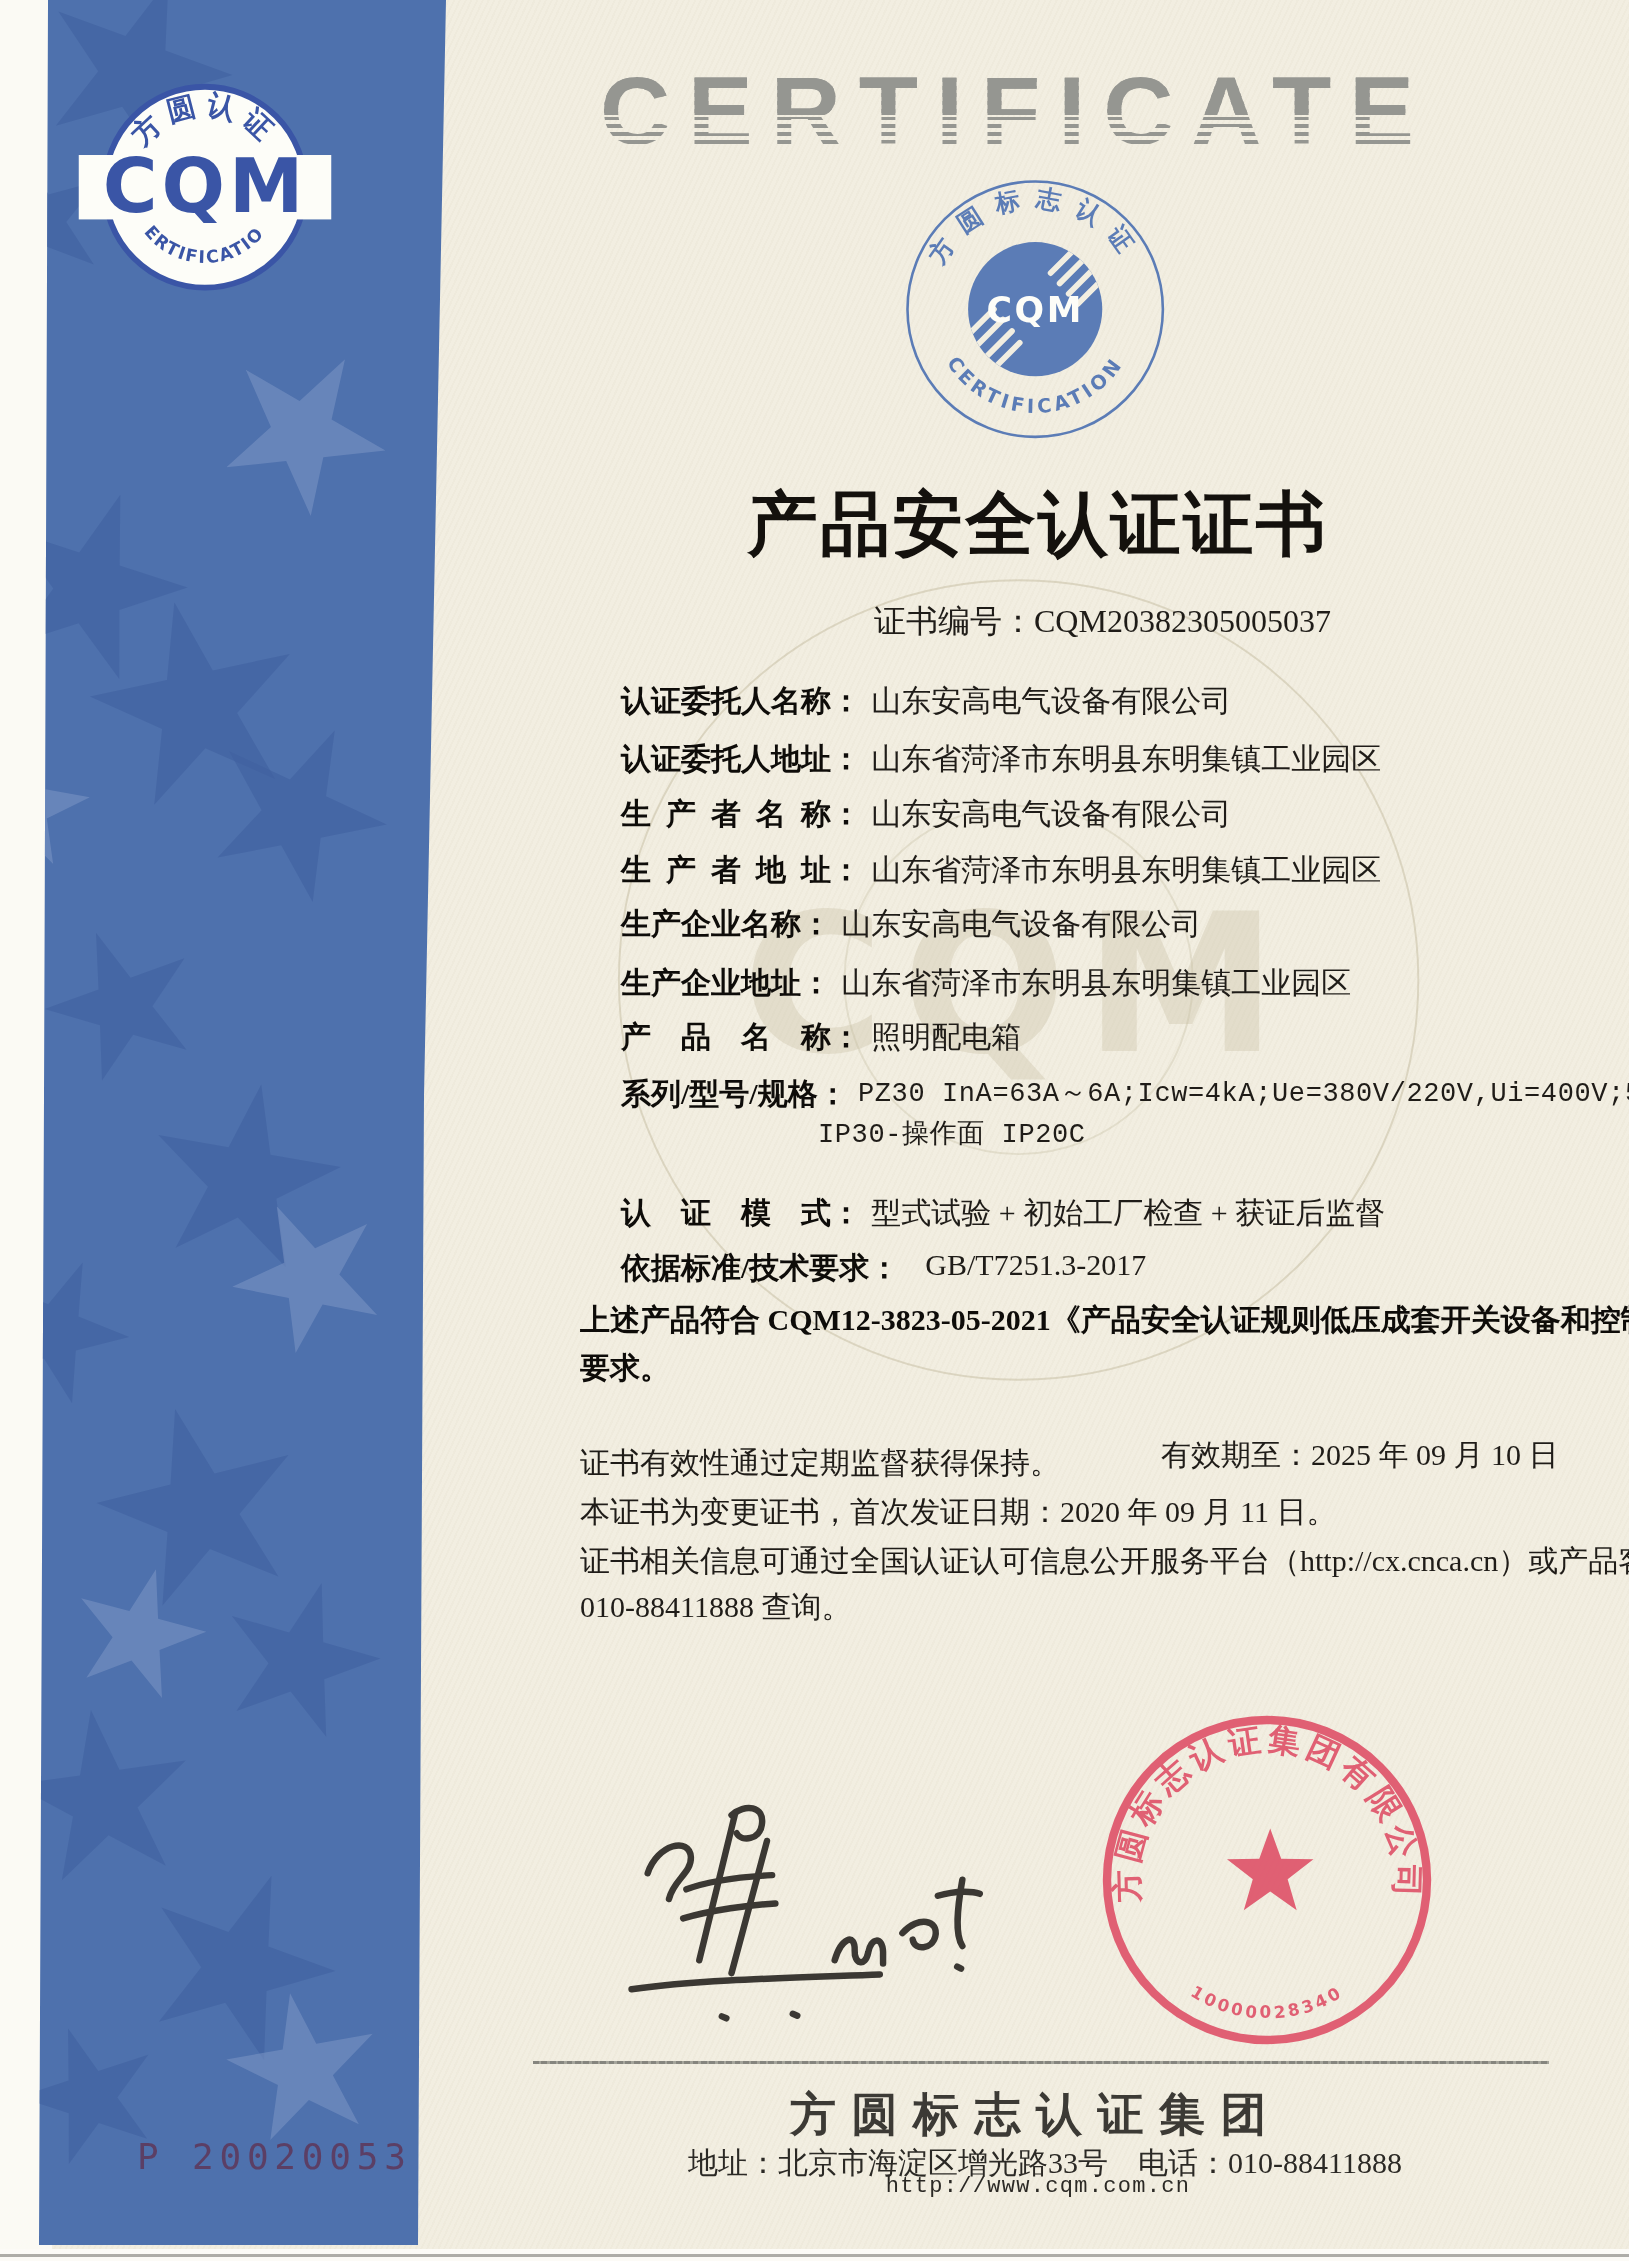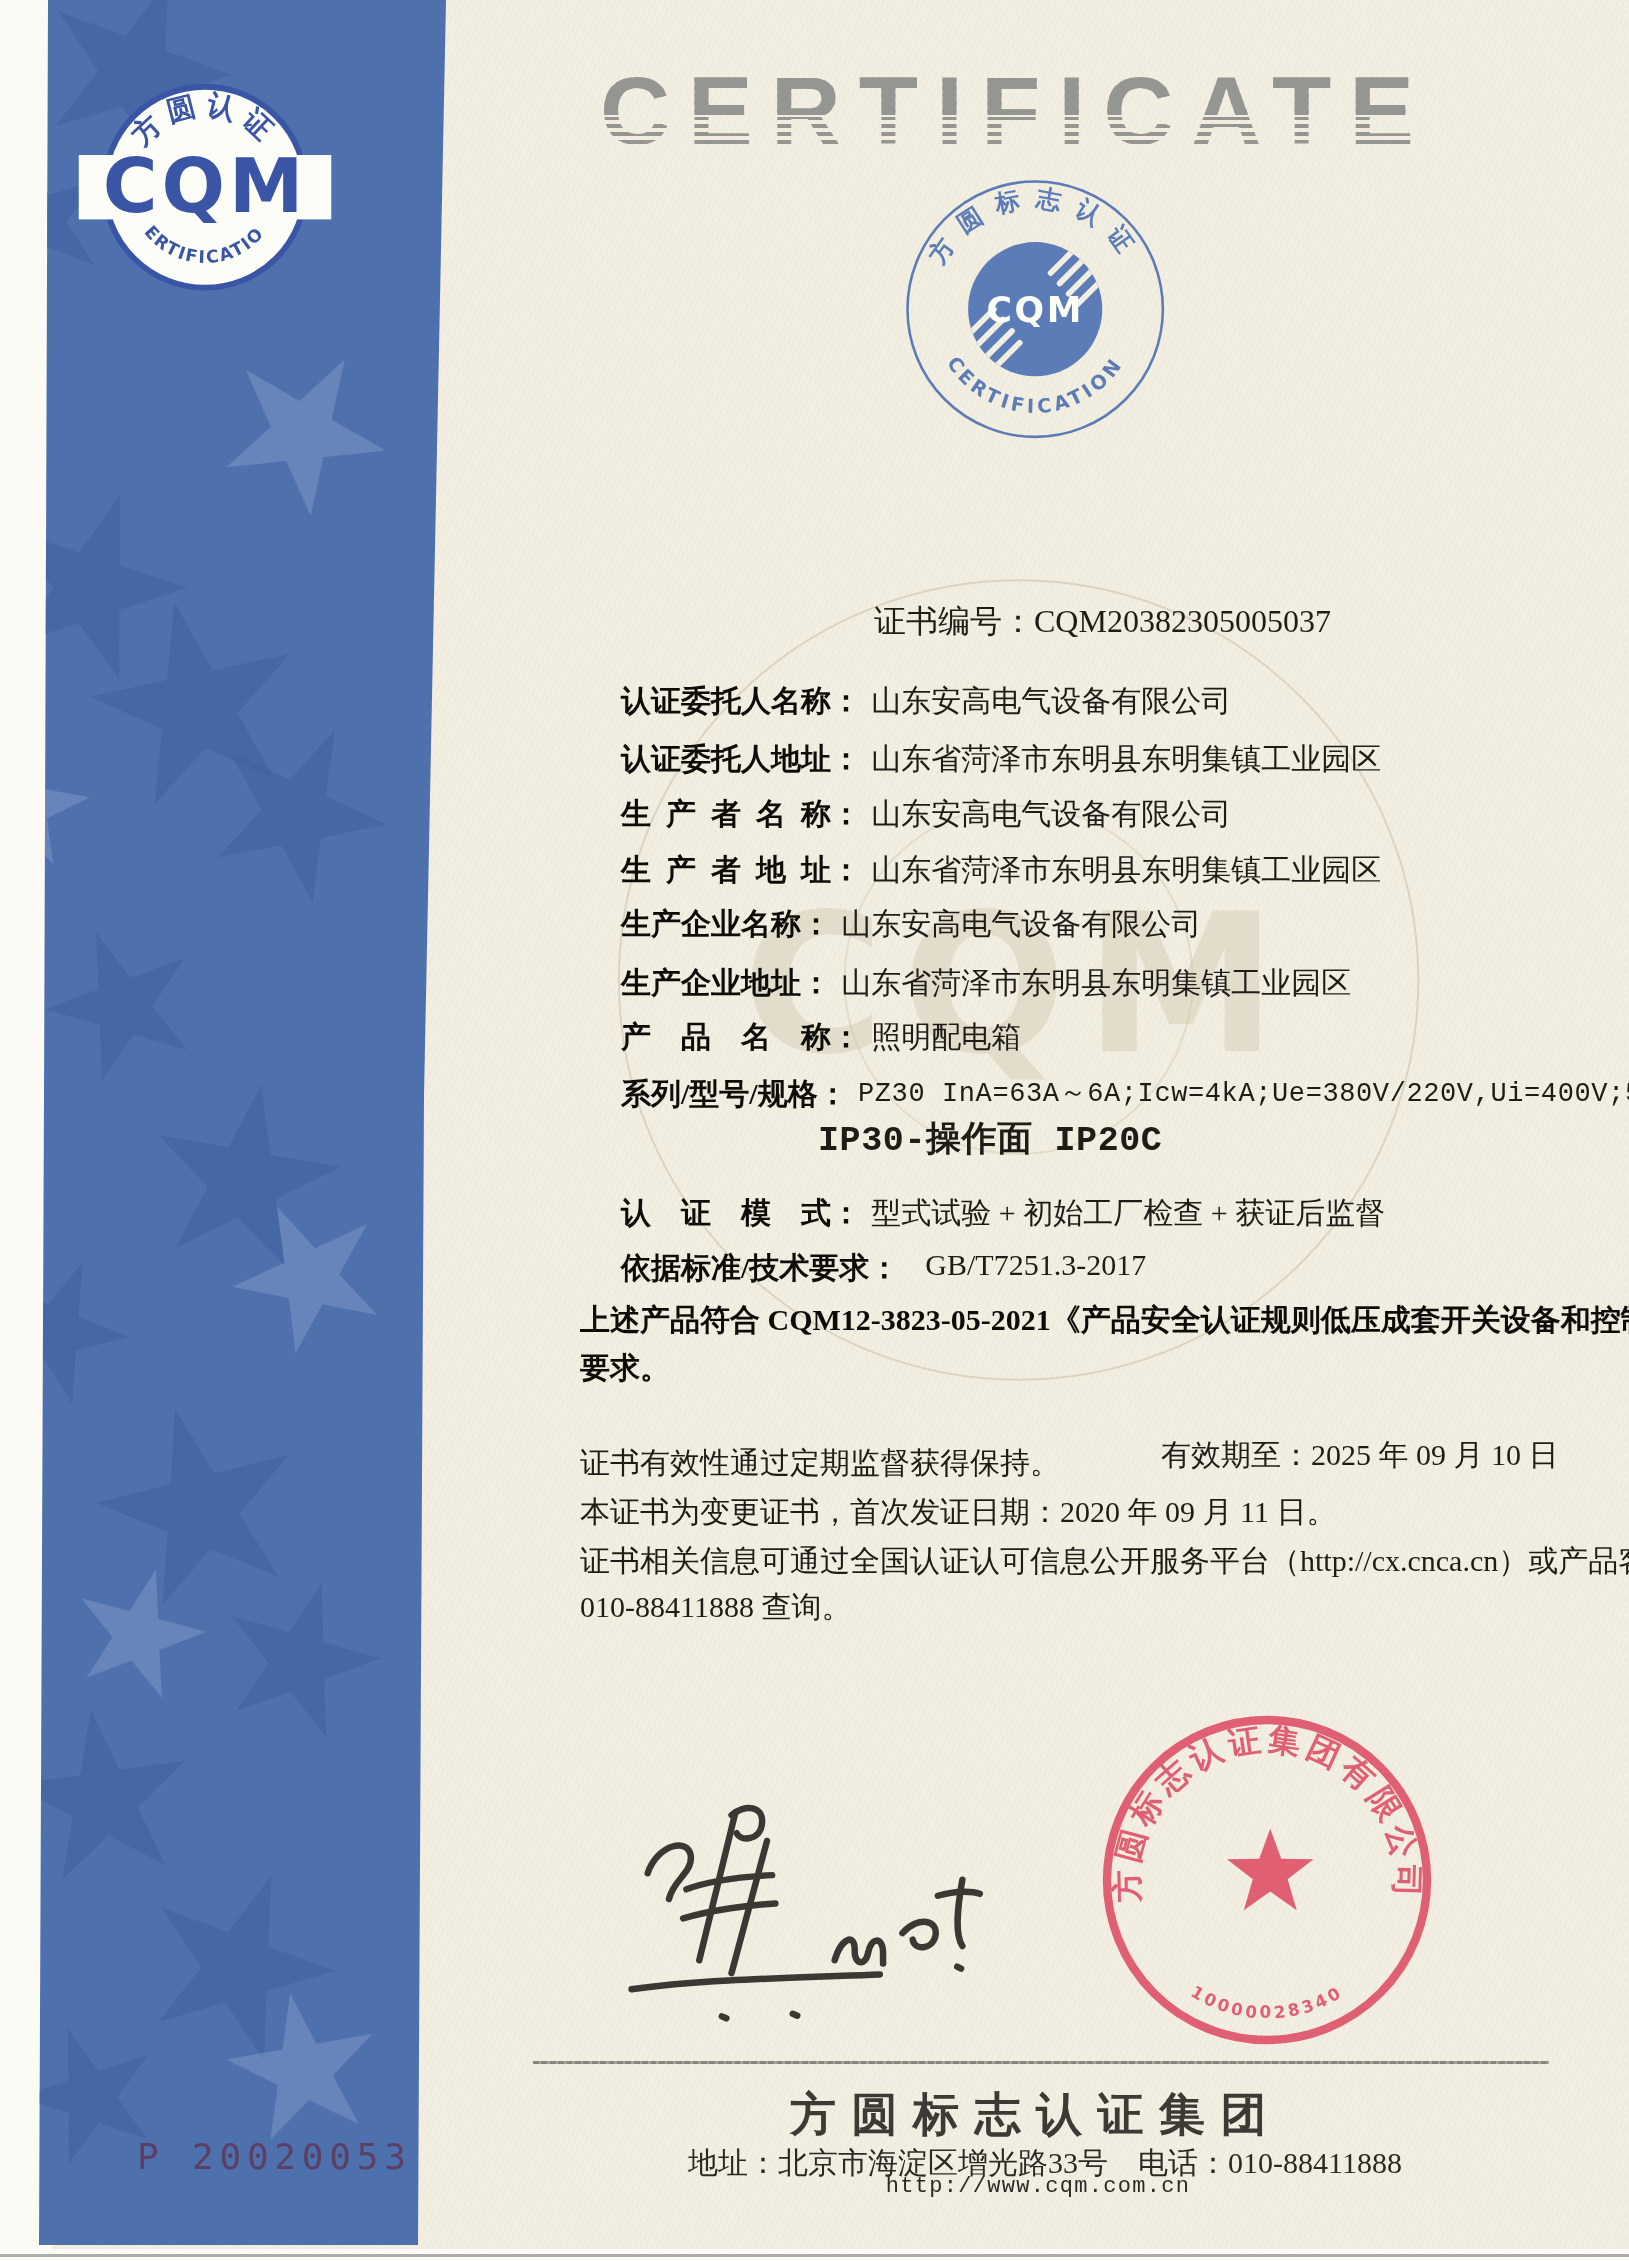--- a/index.html
+++ b/index.html
@@ -45,21 +45,21 @@
   .doc-title{
     position:absolute;left:1038px;top:478px;transform:translateX(-50%);
     font-size:70px;font-weight:bold;letter-spacing:2.6px;white-space:nowrap;color:#14110d;
   }
   .cert-no{position:absolute;left:874px;top:600px;font-size:32px;white-space:nowrap;}
   
   .row{position:absolute;left:580px;display:flex;align-items:flex-start;white-space:nowrap;font-size:30px;margin-left:41px;}
   .lbl{font-weight:bold;color:#0e0c09;}
   .val{margin-left:10.3px;}
   .val-tech{margin-left:10.3px;font-family:"Liberation Mono","DejaVu Sans Mono",monospace;font-size:27px;letter-spacing:0.6px;}
-  .cont{position:absolute;left:818px;font-family:"Liberation Mono","DejaVu Sans Mono",monospace;font-size:35px;letter-spacing:0.6px;white-space:nowrap;font-weight:bold;}
+  .cont{position:absolute;left:818px;font-family:"Liberation Mono","DejaVu Sans Mono",monospace;font-size:27px;letter-spacing:0.6px;white-space:nowrap;}
   .plain{position:absolute;left:580px;font-size:30px;white-space:nowrap;}
   .bold-line{font-weight:bold;color:#0e0c09;}
   
   .seal{position:absolute;left:1067px;top:1680px;opacity:.90;}
   .signature{position:absolute;left:609px;top:1770px;}
   
   .divider{
     position:absolute;left:533px;top:2061px;width:1016px;height:2.6px;
     background:repeating-linear-gradient(90deg,#73736d 0 5.8px,#98988f 5.8px 8.4px);opacity:.85;
   }
@@ -158,20 +158,21 @@
       <line x1="274" y1="198" x2="338" y2="134"></line>
       <line x1="288" y1="214" x2="352" y2="150"></line>
       <line x1="142" y1="330" x2="198" y2="274"></line>
       <line x1="128" y1="314" x2="186" y2="256"></line>
       <line x1="114" y1="296" x2="172" y2="238"></line>
       <line x1="102" y1="278" x2="158" y2="222"></line>
     </g>
     <text x="222" y="242" text-anchor="middle" font-family="DejaVu Sans, Liberation Sans, sans-serif" font-weight="900" font-size="54" letter-spacing="4" fill="#fdfdf8">CQM</text>
   </svg>
 
+  <div class="doc-title">产品安全认证证书</div>
   <div class="cert-no"><span>证书编号：</span><span>CQM20382305005037</span></div>
 
   <div class="row" style="top:681px">
     <span class="lbl">认证委托人名称：</span>
     <span class="val">山东安高电气设备有限公司</span>
   </div>
   <div class="row" style="top:739px">
     <span class="lbl">认证委托人地址：</span>
     <span class="val">山东省菏泽市东明县东明集镇工业园区</span>
   </div>

